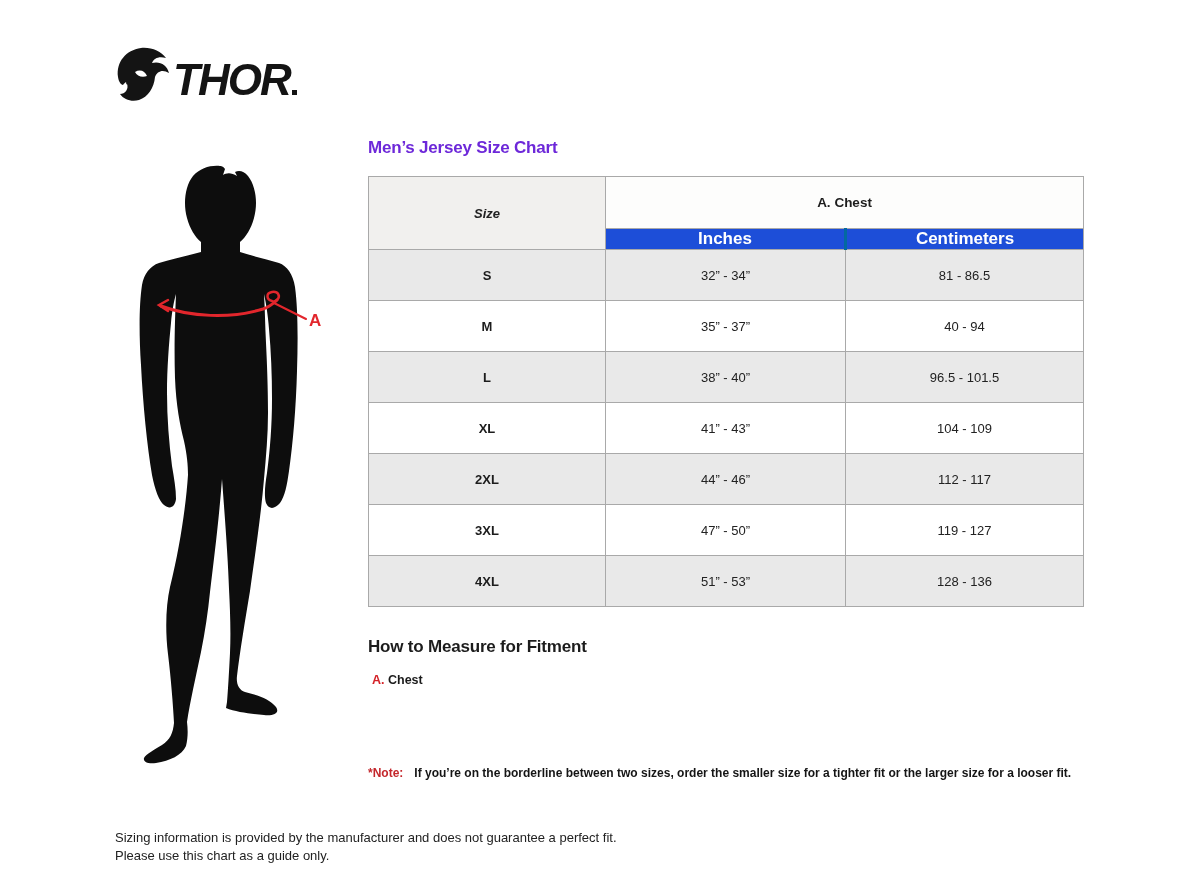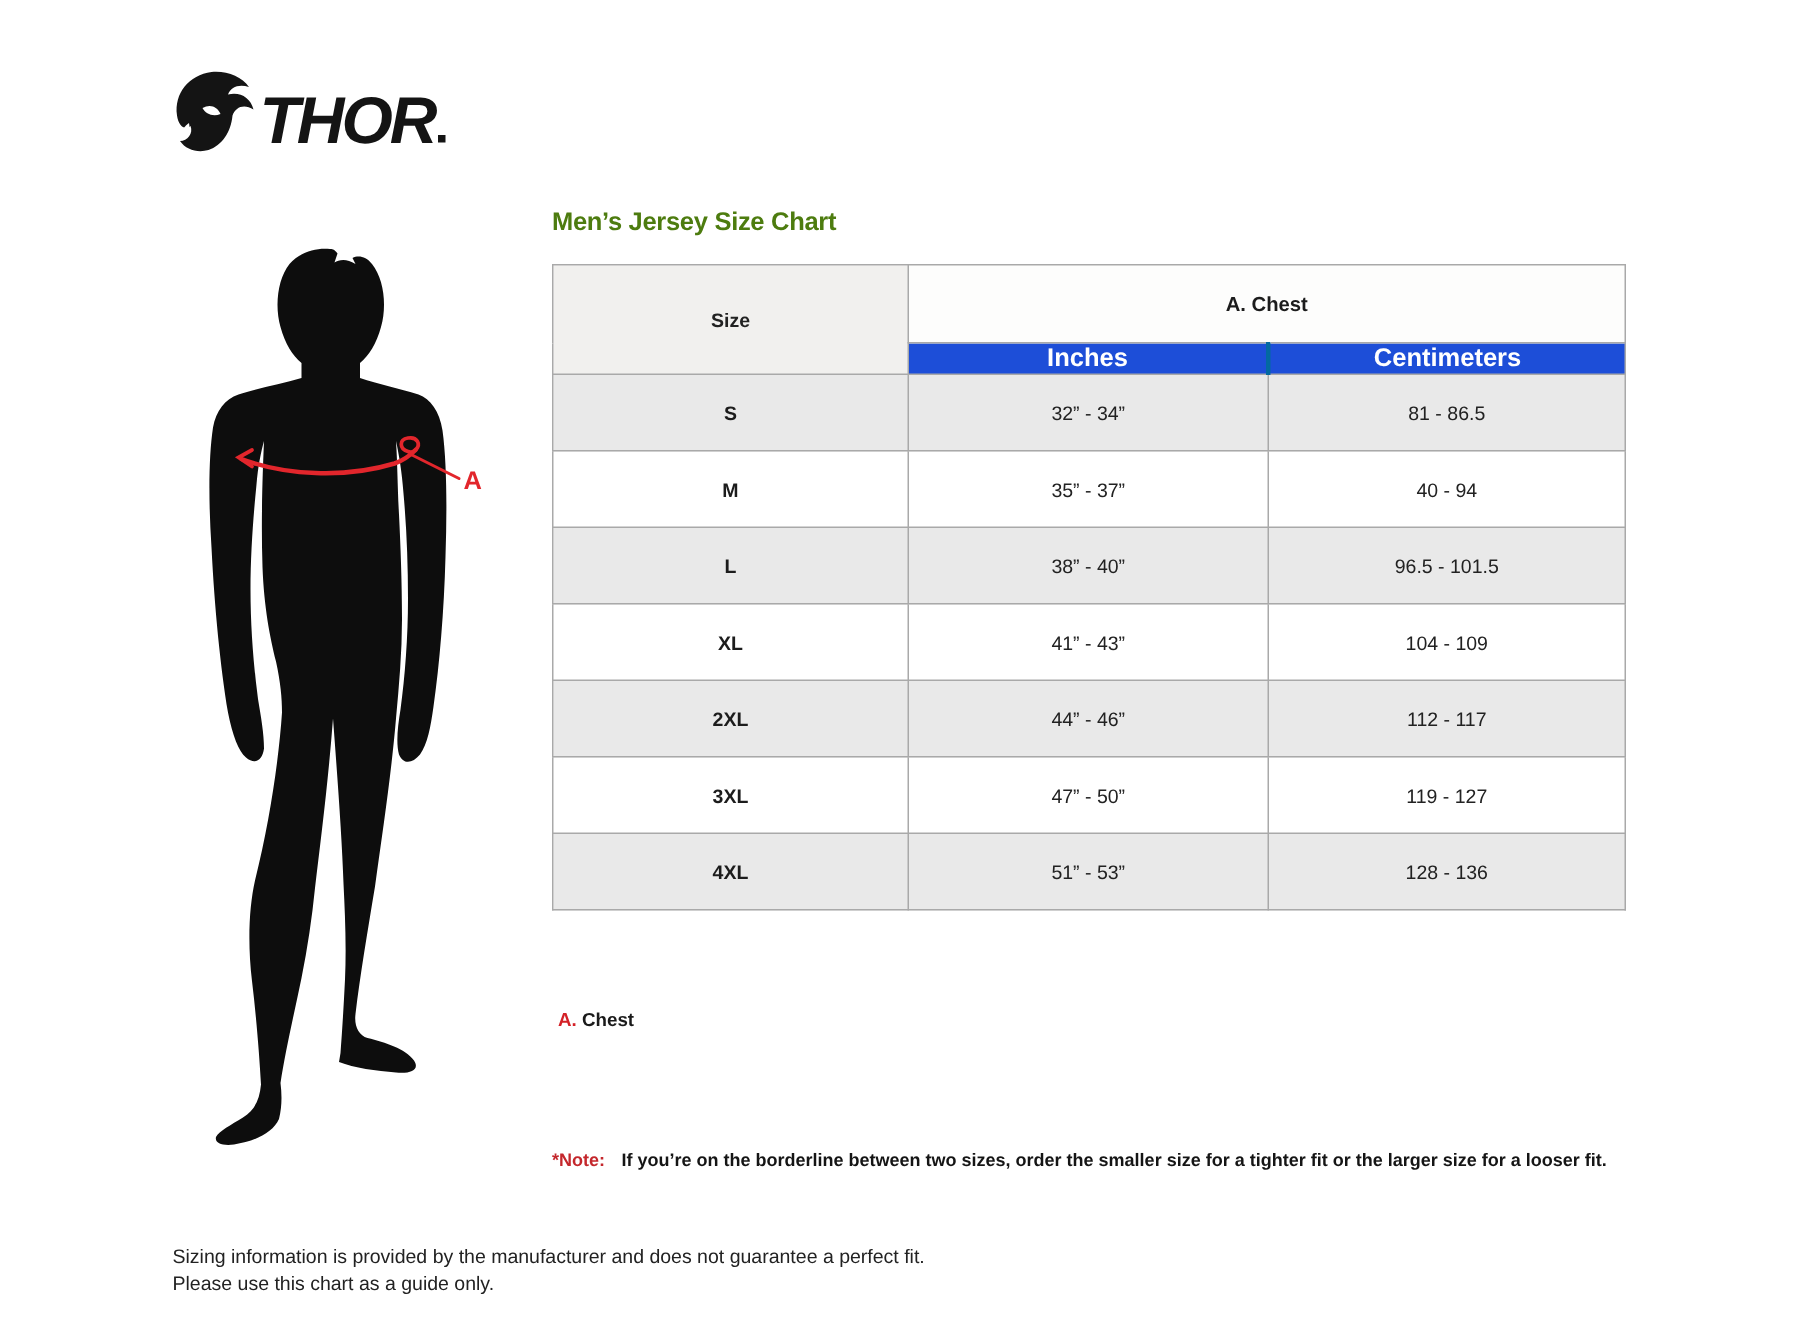--- a/index.html
+++ b/index.html
@@ -9,32 +9,32 @@
     font-family:"Liberation Sans", sans-serif;
     color:#1d1d1d;
   }
   .page { position:relative; width:1184px; height:880px; overflow:hidden; background:#fff; }
 
   .logo-svg { position:absolute; left:113px; top:44px; }
   .figure-svg { position:absolute; left:130px; top:163px; }
 
   .page-title {
     position:absolute; left:368px; top:138px;
-    font-size:17px; font-weight:bold; letter-spacing:-0.2px; color:#4d7c0f;text-align:center;
+    font-size:17px; font-weight:bold; letter-spacing:-0.2px; color:#6d28d9;text-align:center;
   }
 
   table.size-table {
     position:absolute; left:368px; top:176px; width:715px;
     border-collapse:collapse; table-layout:fixed;
   }
   .size-table th, .size-table td {
     border:1px solid #a9a9a9; text-align:center; vertical-align:middle; padding:0;
   }
   .cell-size-head {
-    background:#f1f0ee; font-size:13px; font-weight:bold; color:#222;
+    background:#f1f0ee; font-size:13px; font-weight:bold; color:#222;font-style:italic;
   }
   .cell-chest-head {
     background:#fdfdfc; height:51px; font-size:13.5px; font-weight:bold; color:#1c1c1c;
   }
   .bar {
     background:#1d4ed8; color:#ffffff; font-size:17px; font-weight:bold; height:20px;
   }
   .bar.cm { border-left:3px solid #0369a1; }
   tr.data-row { height:51px; }
   tr.data-row.stripe { background:#e9e9e9; }
@@ -164,20 +164,21 @@
       <td class="val-cell">119 - 127</td>
     </tr>
     <tr class="data-row stripe">
       <td class="size-cell">4XL</td>
       <td class="val-cell">51” - 53”</td>
       <td class="val-cell">128 - 136</td>
     </tr>
   </tbody>
     </table>
 
+  <div class="measure-heading">How to Measure for Fitment</div>
 
   <div class="measure-item">
     <p class="measure-item-title">
       <span class="measure-letter">A.</span>
       <span>Chest</span>
     </p>
   </div>
 
   <div class="note-line">
     <span class="note-label">*Note:</span><span>If you’re on the borderline between two sizes, order the smaller size for a tighter fit or the larger size for a looser fit.</span>

